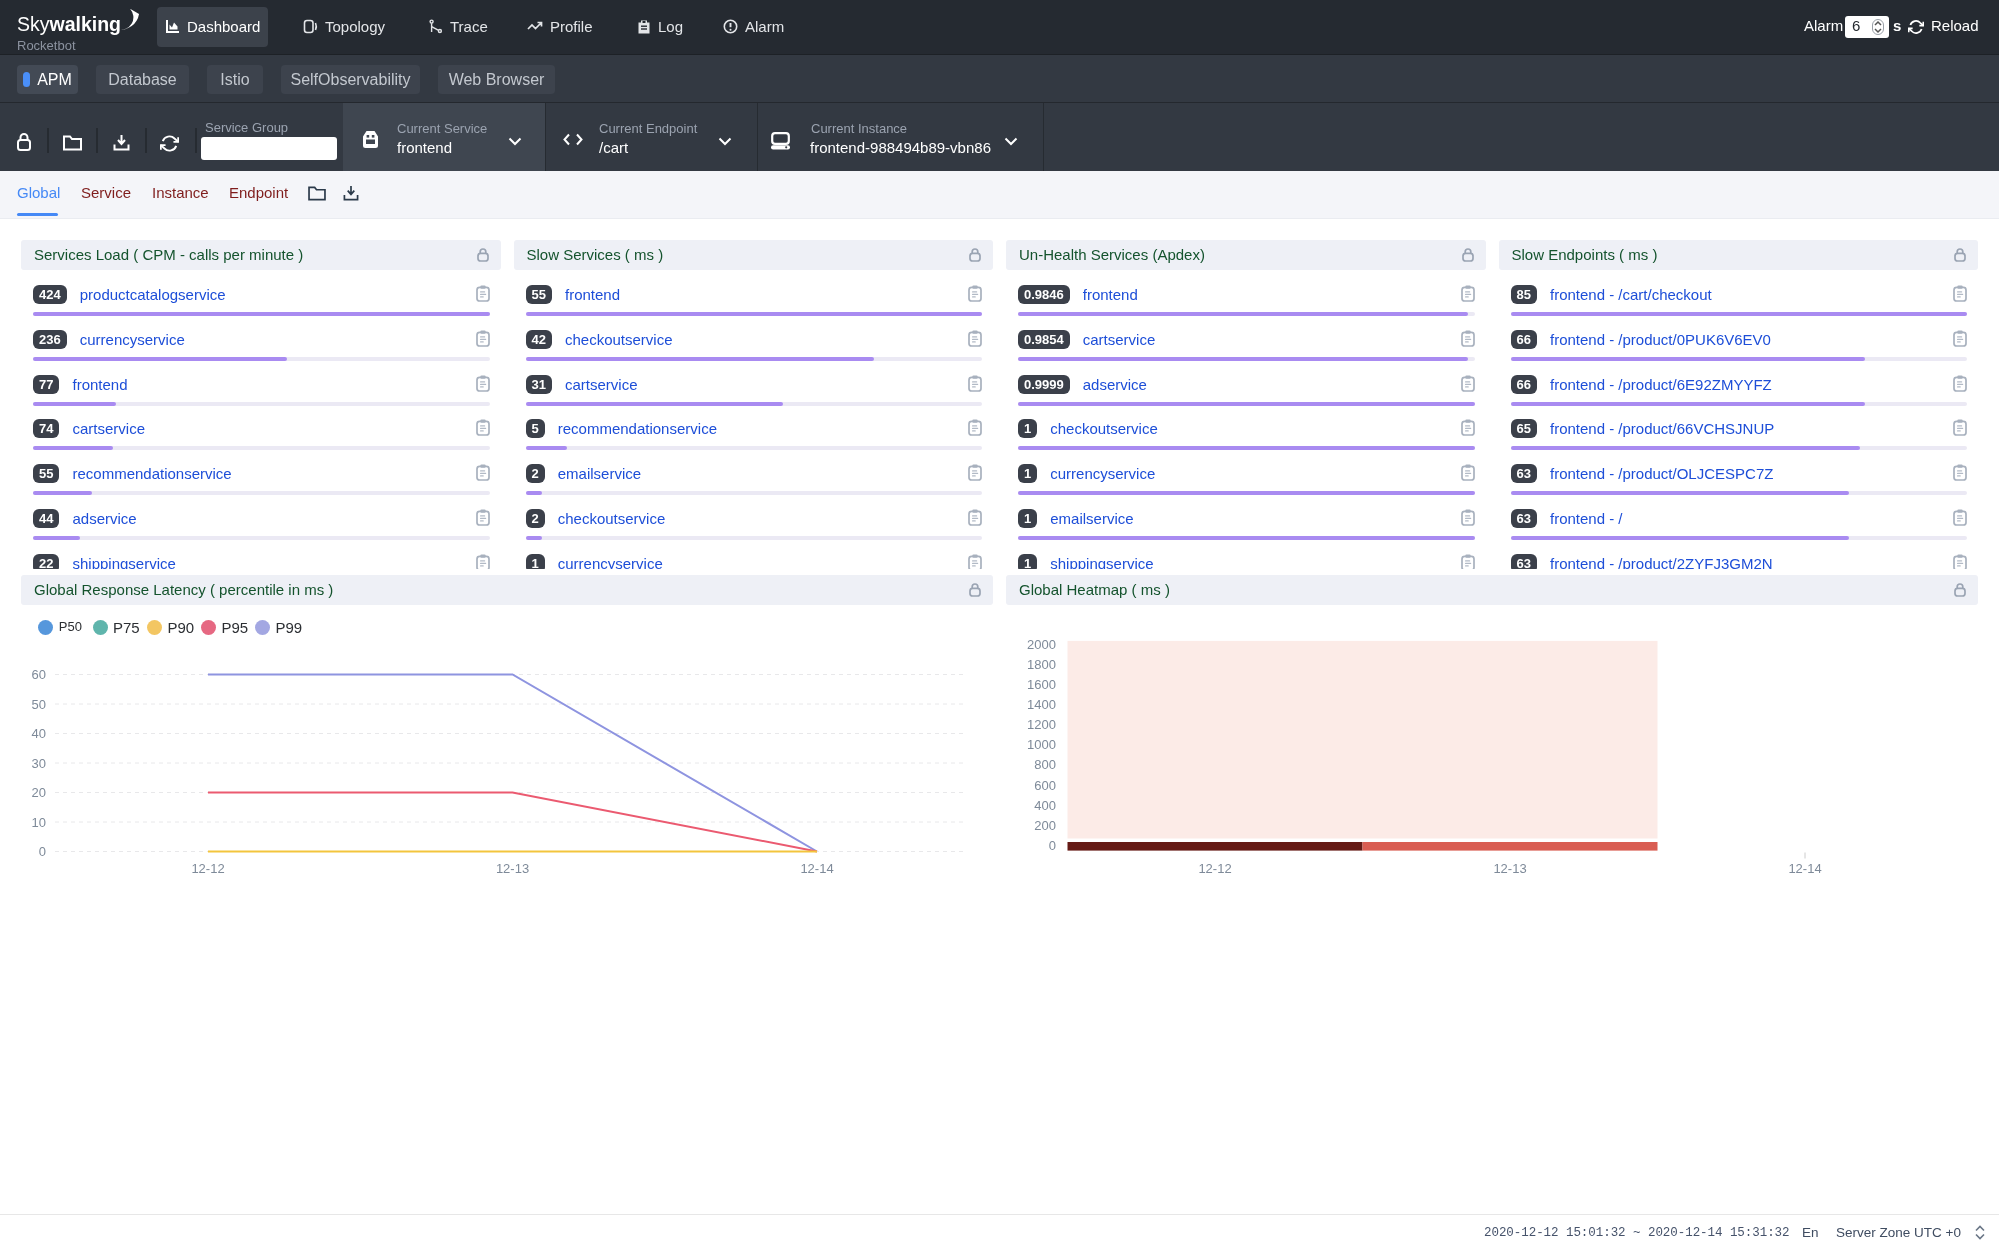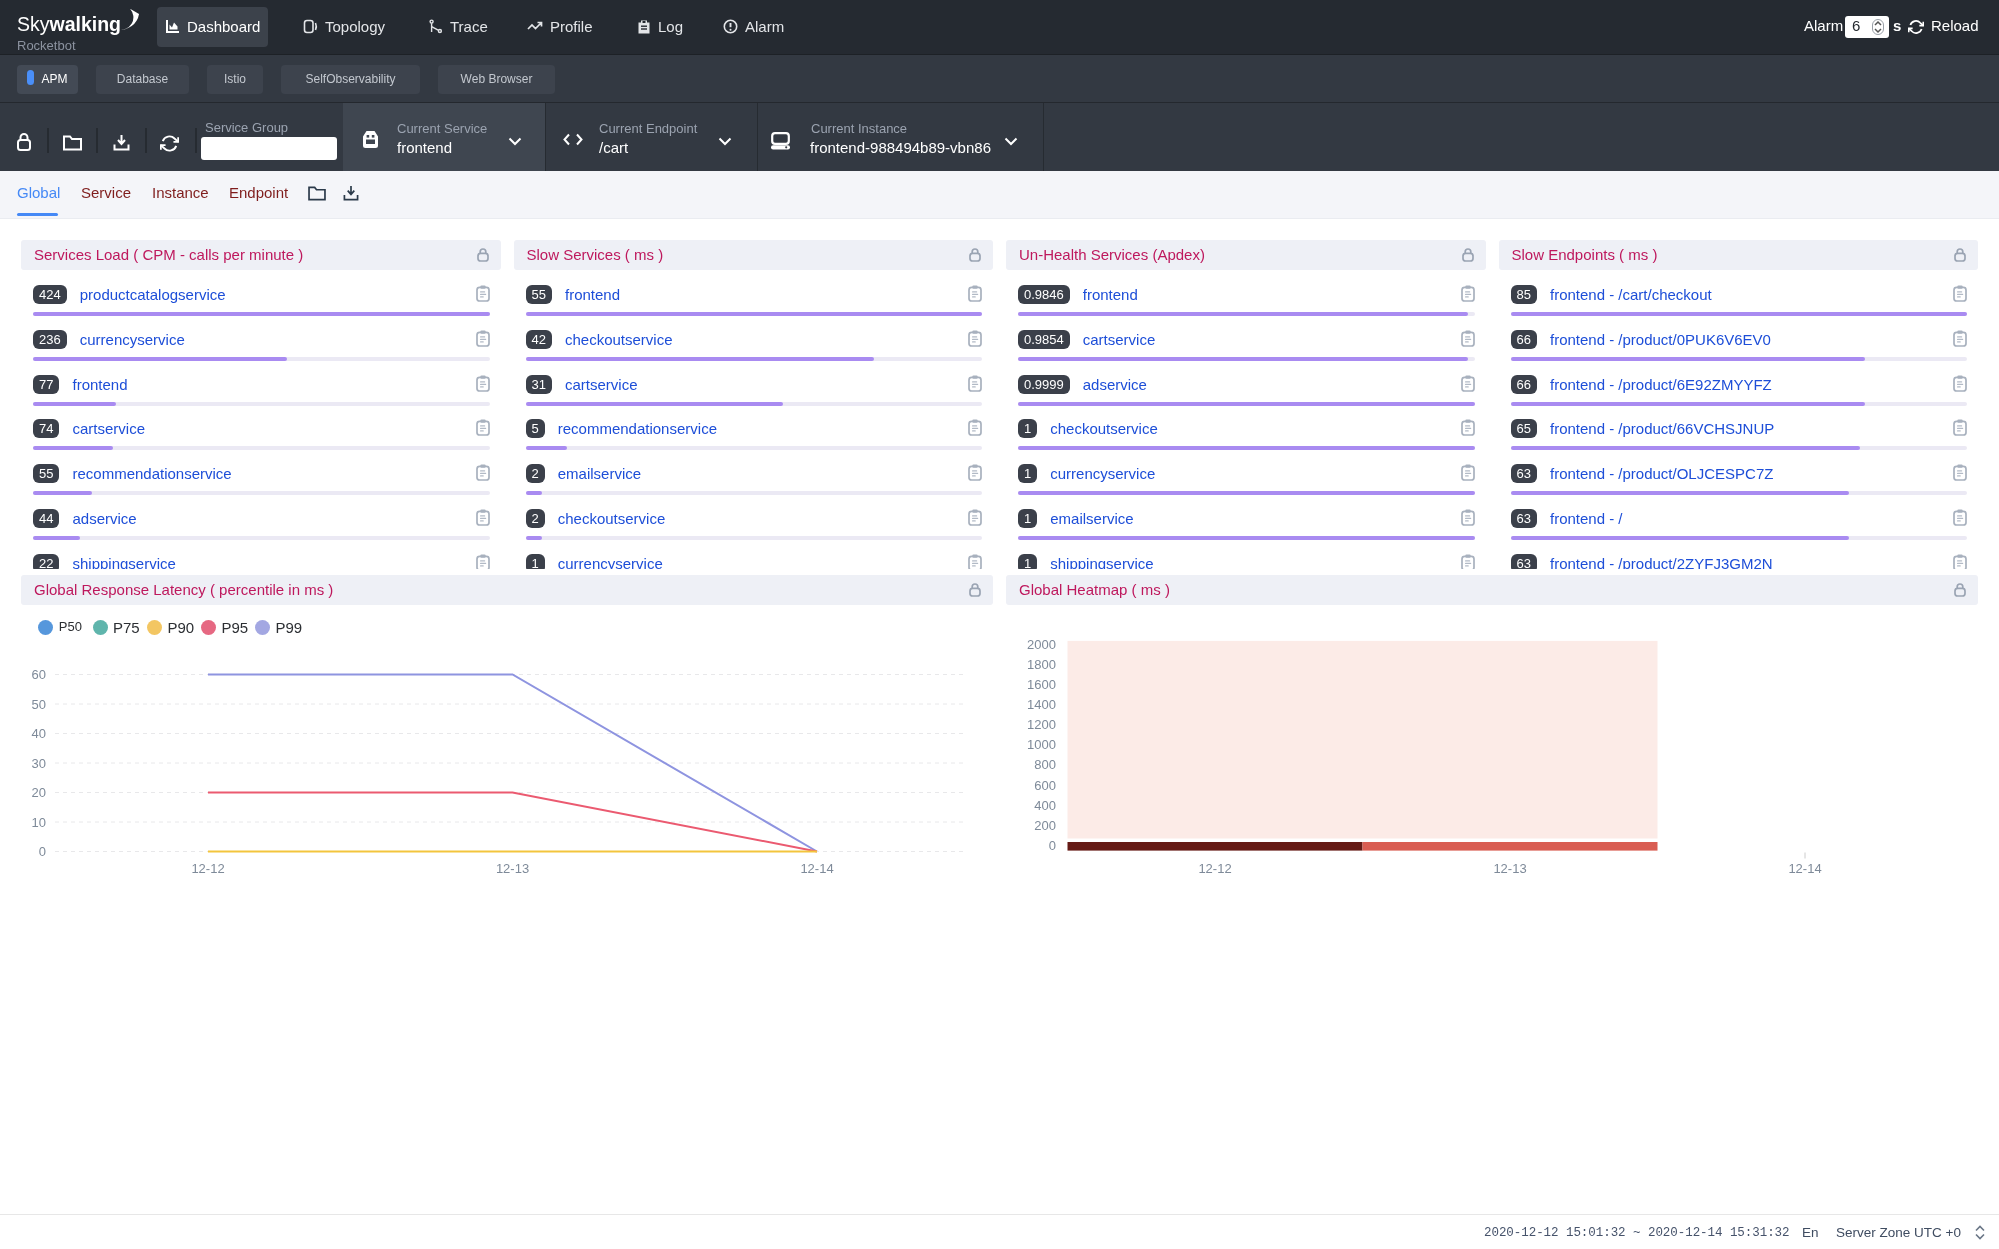--- a/index.html
+++ b/index.html
@@ -17,43 +17,43 @@
 .logo .l1 b { font-weight:700; }
 .logo .l1 b { font-weight:700; }
 .logo .l2 { font-size:13px; color:#8c93a0; margin-top:2px; }
 .nav-item { position:absolute; top:7px; height:40px; line-height:40px; color:#e3e5e8; font-size:15px; }
 .nav-item svg { vertical-align:-2px; margin-right:7px; }
 .nav-item.active { background:#3c424b; border-radius:4px; padding:0 8px; color:#fff; }
 .nav-right { position:absolute; top:0; right:0; height:54px; color:#fff; font-size:15px; }
 
 
 .nbtn { position:absolute; top:10px; height:29px; line-height:29px; border-radius:4px;
-  background:#3d434d; color:#c3c8cf; font-size:12px; text-align:center; }
+  background:#3d434d; color:#c3c8cf; font-size:16px; text-align:center; }
 .nbtn.active { background:#434a55; color:#fff; }
 
 
 .tb-icon { position:absolute; }
 .tb-sep { position:absolute; width:2px; background:#262b31; top:25px; height:25px; }
 .tb-label { position:absolute; color:#9ba3b0; font-size:13px; }
 .tb-value { position:absolute; color:#fff; font-size:15px; }
 .panel { position:absolute; top:0; height:68px; }
 
 
 .tab { position:absolute; top:13px; font-size:15px; color:#7f1d1d; }
 .tab.active { color:#4589f6; }
 .tab-underline { position:absolute; top:42px; height:3px; background:#4589f6; border-radius:2px; }
 
 
 .card { position:absolute; background:#fff; overflow:hidden; }
 .card-h { position:absolute; left:0; top:0; right:0; height:30px; background:#eef0f6; border-radius:3px;
-  color:#be185d; font-size:15px; line-height:30px; padding-left:13px; }
+  color:#14532d; font-size:15px; line-height:30px; padding-left:13px; }
 .card-h svg { position:absolute; right:12px; top:8px; }
 .item { position:absolute; left:12px; right:11px; height:45px; }
 .badge { display:inline-block; height:19px; line-height:19px; background:#3b404a; color:#fff;
-  border-radius:6px; font-size:13px; font-weight:400; text-align:center; padding:0 6px; vertical-align:top; }
+  border-radius:6px; font-size:13px; font-weight:700; text-align:center; padding:0 6px; vertical-align:top; }
 .iname { display:inline-block; margin-left:13px; font-size:15px; color:#1d4ed8; line-height:20px; vertical-align:top; }
 .copy { position:absolute; right:0; top:0; }
 .track { position:absolute; left:0; top:27px; height:4px; border-radius:2px; background:#ebe9f4; right:0; }
 .fill { position:absolute; left:0; top:27px; height:4px; border-radius:2px; background:#a98bf1; }
 .mono { font-family:"Liberation Mono", monospace; }
 </style>
 </head>
 <body>
 <div class="nav1">
   <div class="logo">

